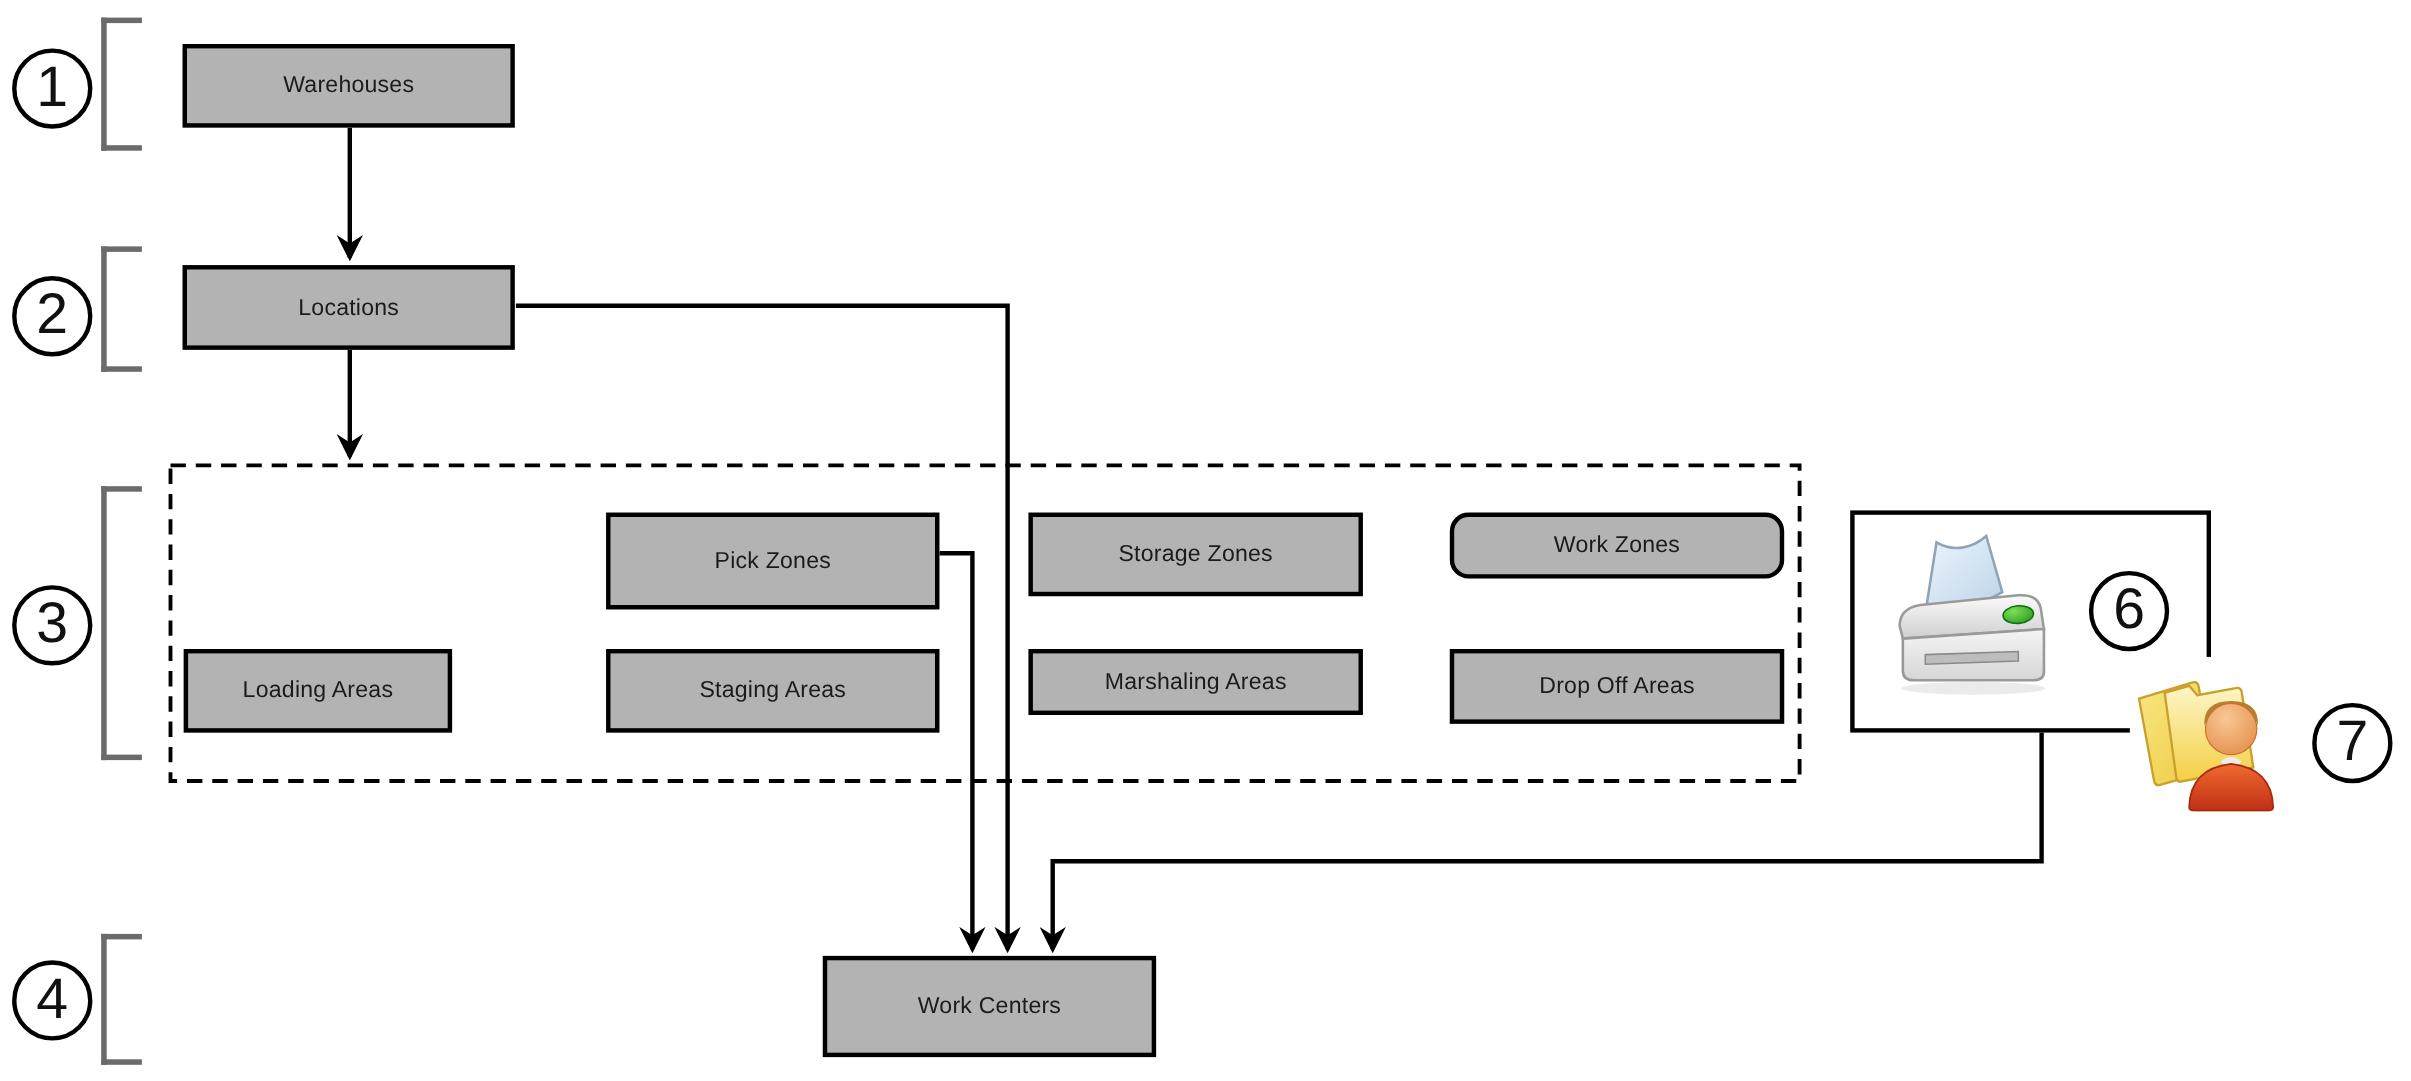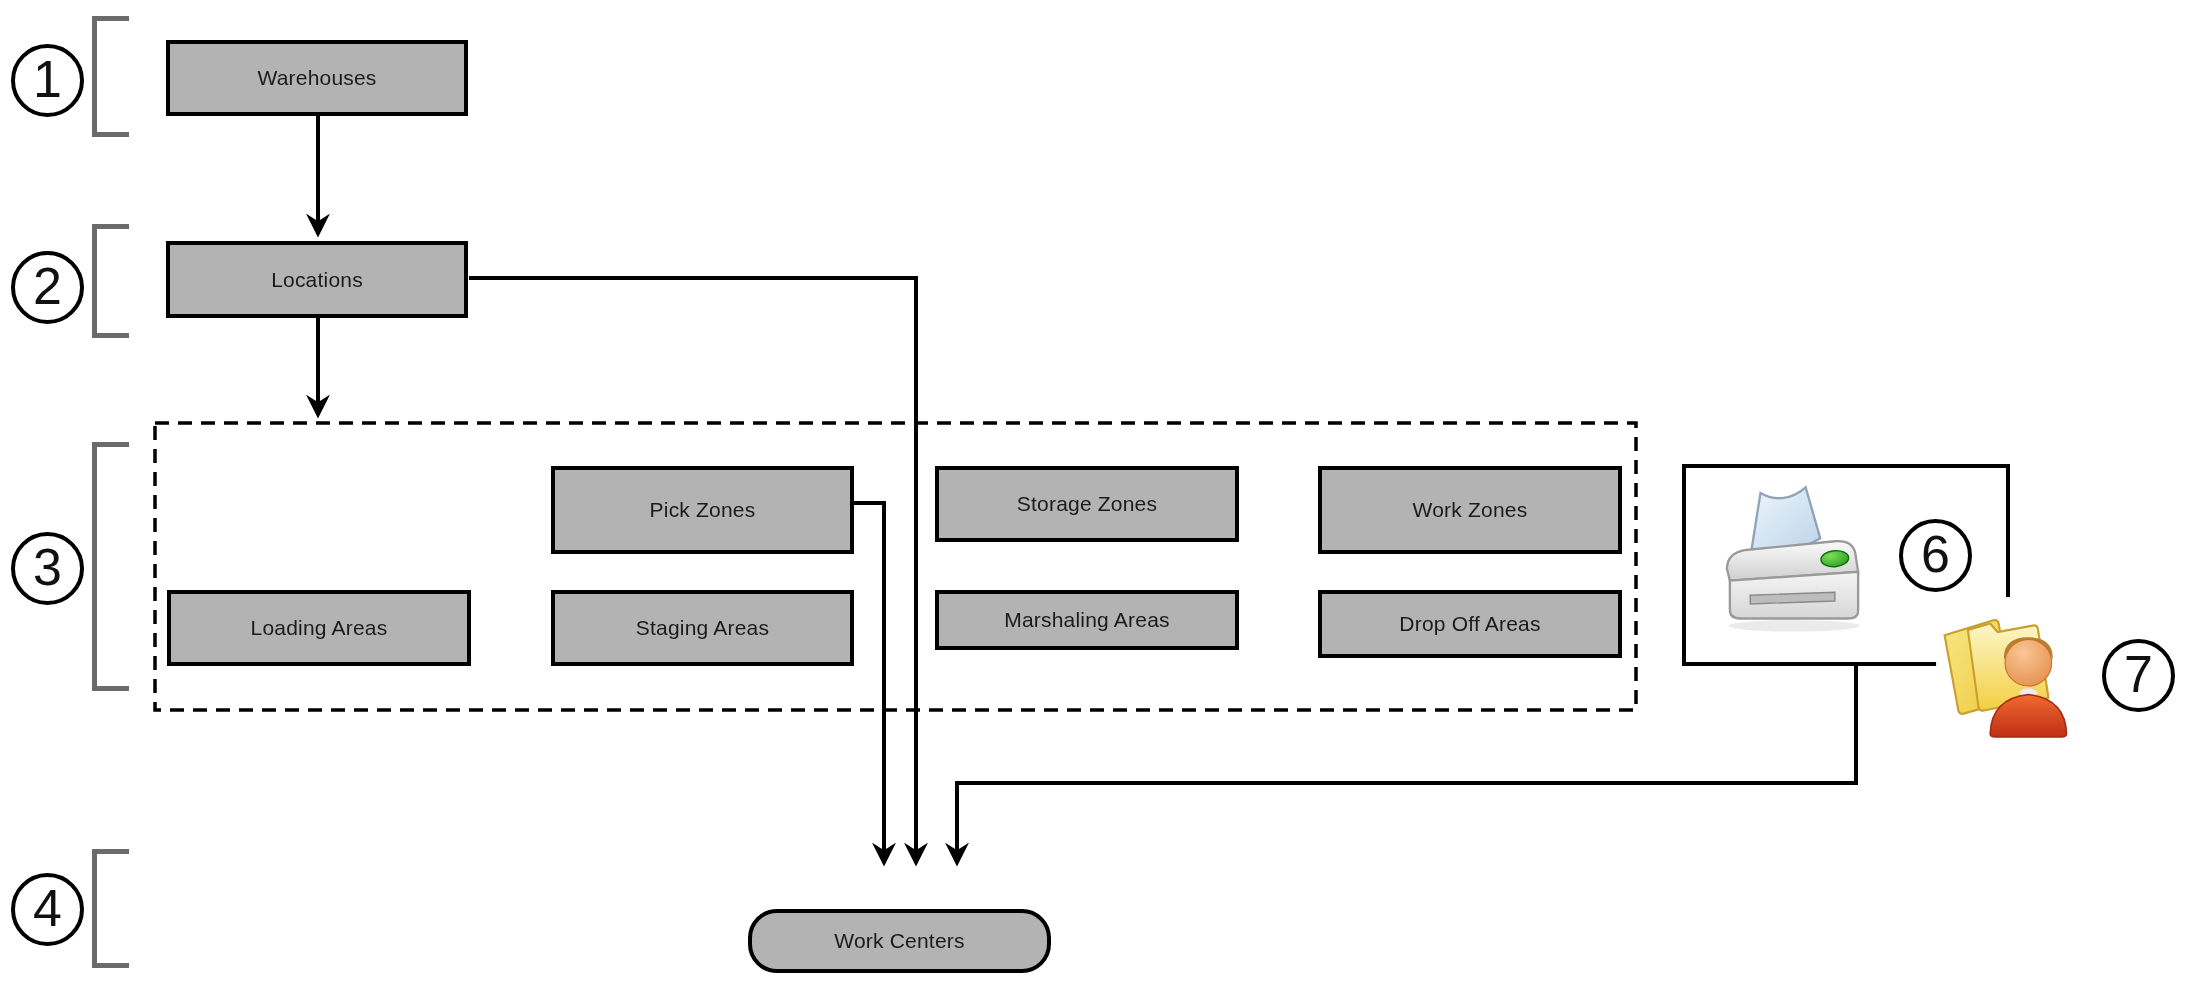--- a/index.html
+++ b/index.html
@@ -71,28 +71,28 @@
   <div class="bracket" style="left:92px;top:16px;height:121px;"></div>
   <div class="bracket" style="left:92px;top:224px;height:114px;"></div>
   <div class="bracket" style="left:92px;top:442px;height:249px;"></div>
   <div class="bracket" style="left:92px;top:849px;height:119px;"></div>
 
   <div class="box" style="left:166px;top:40px;width:302px;height:76px;">Warehouses</div>
   <div class="box" style="left:166px;top:241px;width:302px;height:77px;">Locations</div>
 
   <div class="box" style="left:551px;top:466px;width:303px;height:88px;">Pick Zones</div>
   <div class="box" style="left:935px;top:466px;width:304px;height:76px;">Storage Zones</div>
-  <div class="box" style="left:1318px;top:466px;width:304px;height:88px;">Work Zones</div>
+  <div class="box" style="left:1318px;top:466px;width:304px;height:60px;border-radius:17px;">Work Zones</div>
 
-  <div class="box" style="left:167px;top:590px;width:304px;height:76px;">Loading Areas</div>
+  <div class="box" style="left:167px;top:590px;width:244px;height:76px;">Loading Areas</div>
   <div class="box" style="left:551px;top:590px;width:303px;height:76px;">Staging Areas</div>
   <div class="box" style="left:935px;top:590px;width:304px;height:60px;">Marshaling Areas</div>
   <div class="box" style="left:1318px;top:590px;width:304px;height:68px;">Drop Off Areas</div>
 
-  <div class="box" style="left:748px;top:909px;width:303px;height:64px;border-radius:29px;">Work Centers</div>
+  <div class="box" style="left:748px;top:869px;width:303px;height:92px;">Work Centers</div>
 
   <div class="panel" style="left:1682px;top:464px;width:328px;height:202px;"></div>
 
   <svg class="icon-abs" style="left:1706px;top:480px;" width="176" height="172" viewBox="0 0 120 118">
     <defs>
       <linearGradient id="pgPaper" x1="0" y1="0" x2="1" y2="1">
         <stop offset="0" stop-color="#eef5fc"></stop>
           <stop offset="1" stop-color="#bcd4ea"></stop>
       </linearGradient>
       <linearGradient id="pgTop" x1="0" y1="0" x2="0" y2="1">

